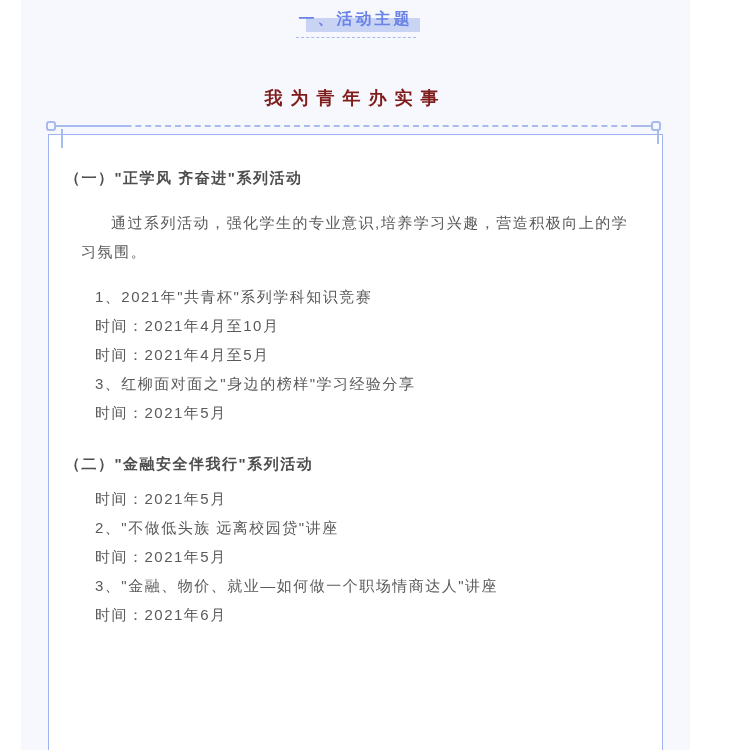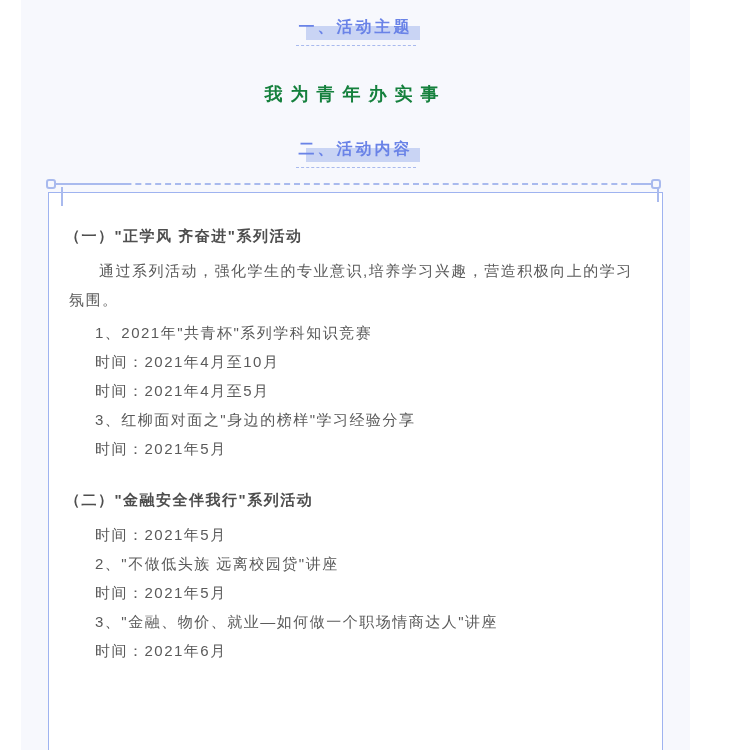--- a/index.html
+++ b/index.html
@@ -14,21 +14,21 @@
     overflow: hidden;
     position: relative;
   }
   .page {
     position: absolute;
     left: 21px;
     top: 0;
     width: 669px;
     height: 750px;
     background: #F7F8FD;
-    padding-top: 16px;
+    padding-top: 8px;
     box-sizing: border-box;
   }
   .center-row { text-align: center; }
 
   
   .sec-header {
     display: inline-block;
     position: relative;
     padding: 0 3px 7px 3px;
     border-bottom: 1px dashed #A9BAEE;
@@ -45,24 +45,24 @@
     position: relative;
     z-index: 1;
     font-size: 16px;
     font-weight: bold;
     color: #6A83E7;
     letter-spacing: 3px;
     line-height: 22px;
   }
 
   .main-title {
-    margin-top: 36px;
+    margin-top: 48px;
     font-size: 18px;
     font-weight: bold;
-    color: #15803d;
+    color: #7f1d1d;
     letter-spacing: 8px;
     line-height: 24px;
   }
   .row-header2 { margin-top: 32px; }
 
   
   .frame-wrap {
     position: relative;
     margin-left: 27px;
     width: 615px;
@@ -111,44 +111,38 @@
     font-size: 15px;
     color: #5A5A5A;
     letter-spacing: 1.5px;
     line-height: 29px;
   }
   .sec-heading {
     font-weight: bold;
     color: #4E4E4E;
     margin: 0 0 6px 0;
   }
-  .intro { text-indent: 2em; margin: 4px; }
+  .intro { text-indent: 2em; margin: 16px; }
   .item-line { text-indent: 2em; margin: 0; }
   .section + .section { margin-top: 22px; }
 </style>
 </head>
 <body>
 
 <div class="page">
 
   <div class="center-row">
     <div class="sec-header">
       <span class="hl"></span>
       <span class="txt">一、活动主题</span>
     </div>
   </div>
 
   <div class="center-row main-title">我为青年办实事</div>
 
-  <div class="center-row row-header2">
-    <div class="sec-header">
-      <span class="hl"></span>
-      <span class="txt">二、活动内容</span>
-    </div>
-  </div>
 
   <div class="frame-wrap">
     <div class="deco-dash"></div>
     <div class="deco-solid-l"></div>
     <div class="deco-solid-r"></div>
     <div class="deco-tick left"></div>
     <div class="deco-tick right"></div>
     <div class="deco-circle left"></div>
     <div class="deco-circle right"></div>
 

